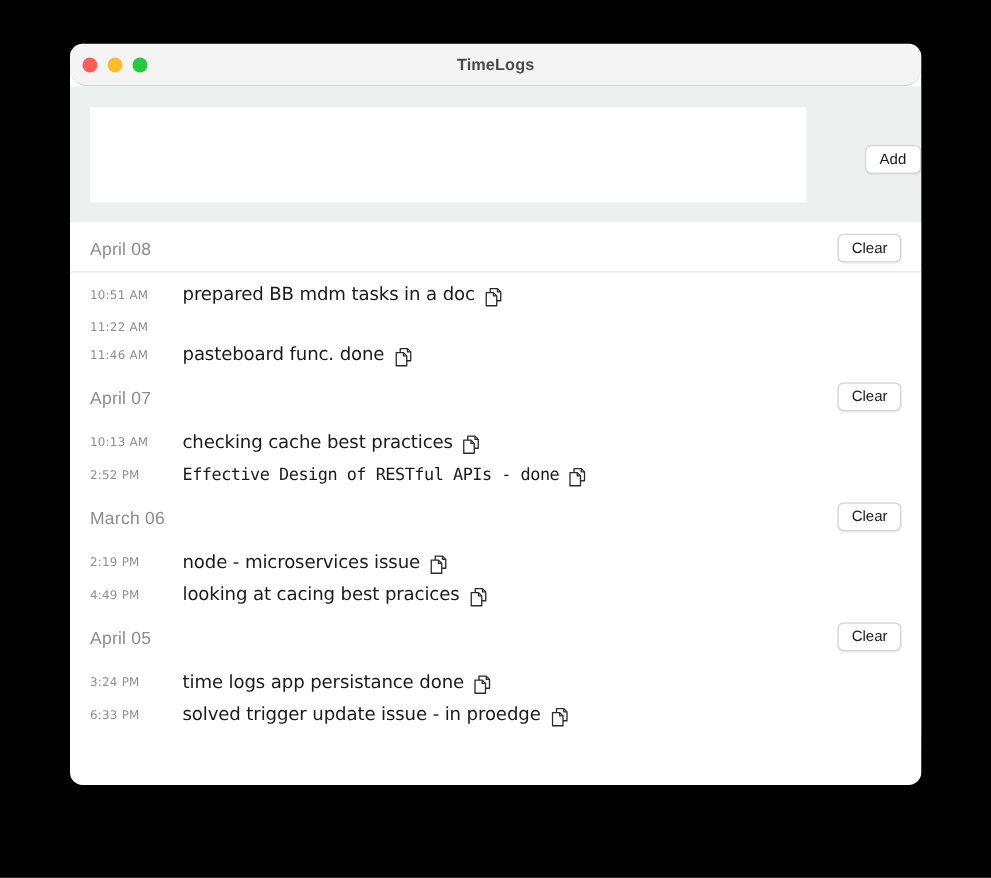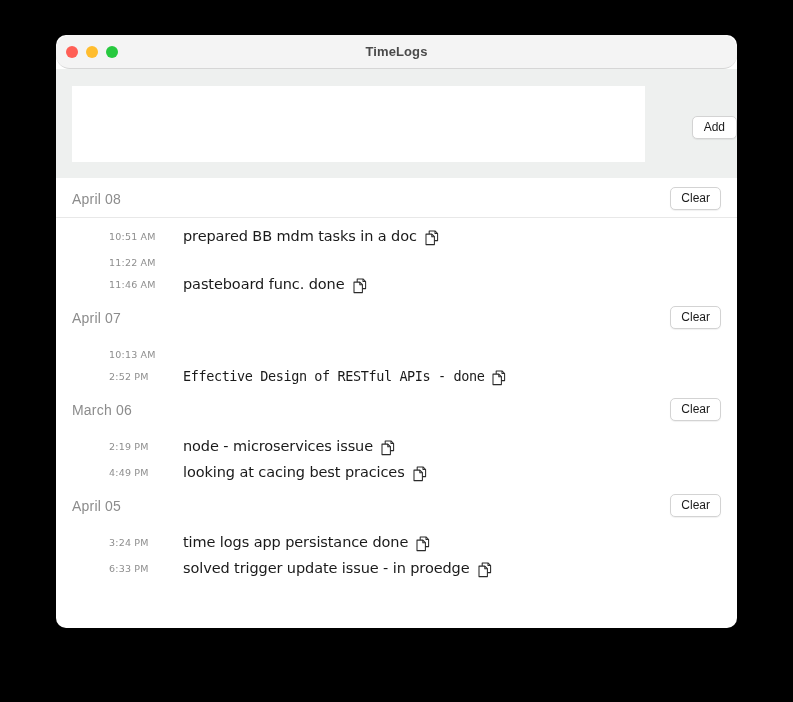--- a/index.html
+++ b/index.html
@@ -131,21 +131,21 @@
   }
   .day-title {
     font-family: "Liberation Sans", sans-serif;
     font-size: 14px;
     font-weight: normal;
     color: #8c8c8c;
     letter-spacing: 0.2px;
     user-select: none;
   }
 
-  .entries { padding-top: 5px; margin-left: 37px; }
+  .entries { padding-top: 5px; }
 
   .entry {
     display: flex;
     align-items: flex-start;
     padding: 3px 16px 3px 16px;
   }
   .entry-time {
     width: 74px;
     flex: none;
     font-family: "DejaVu Sans", sans-serif;
@@ -249,20 +249,31 @@
   </div>
 
   <div class="day-section">
     <div class="day-header">
       <div class="day-title">April 07</div>
       <button class="btn">Clear</button>
     </div>
     <div class="entries">
   <div class="entry">
     <div class="entry-time">10:13 AM</div>
+    <div class="entry-body">
+      <div class="entry-text">checking cache best practices</div>
+      <span class="copy-icon">
+        <svg width="14" height="16" viewBox="0 0 14 16" xmlns="http://www.w3.org/2000/svg">
+          <path d="M4.2 0.9 H10.0 L12.6 3.5 V10.6 H4.2 Z" fill="#ffffff" stroke="#2b2b2b" stroke-width="1.05" stroke-linejoin="round"></path>
+          <path d="M10.0 0.9 V3.5 H12.6" fill="none" stroke="#2b2b2b" stroke-width="1.05" stroke-linejoin="round"></path>
+          <path d="M1.0 4.1 H6.8 L9.4 6.7 V14.6 H1.0 Z" fill="#ffffff" stroke="#2b2b2b" stroke-width="1.05" stroke-linejoin="round"></path>
+          <path d="M6.8 4.1 V6.7 H9.4" fill="none" stroke="#2b2b2b" stroke-width="1.05" stroke-linejoin="round"></path>
+        </svg>
+      </span>
+    </div>
   </div>
 
   <div class="entry">
     <div class="entry-time">2:52 PM</div>
     <div class="entry-body">
       <div class="entry-text mono">Effective Design of RESTful APIs - done</div>
       <span class="copy-icon">
         <svg width="14" height="16" viewBox="0 0 14 16" xmlns="http://www.w3.org/2000/svg">
           <path d="M4.2 0.9 H10.0 L12.6 3.5 V10.6 H4.2 Z" fill="#ffffff" stroke="#2b2b2b" stroke-width="1.05" stroke-linejoin="round"></path>
           <path d="M10.0 0.9 V3.5 H12.6" fill="none" stroke="#2b2b2b" stroke-width="1.05" stroke-linejoin="round"></path>

